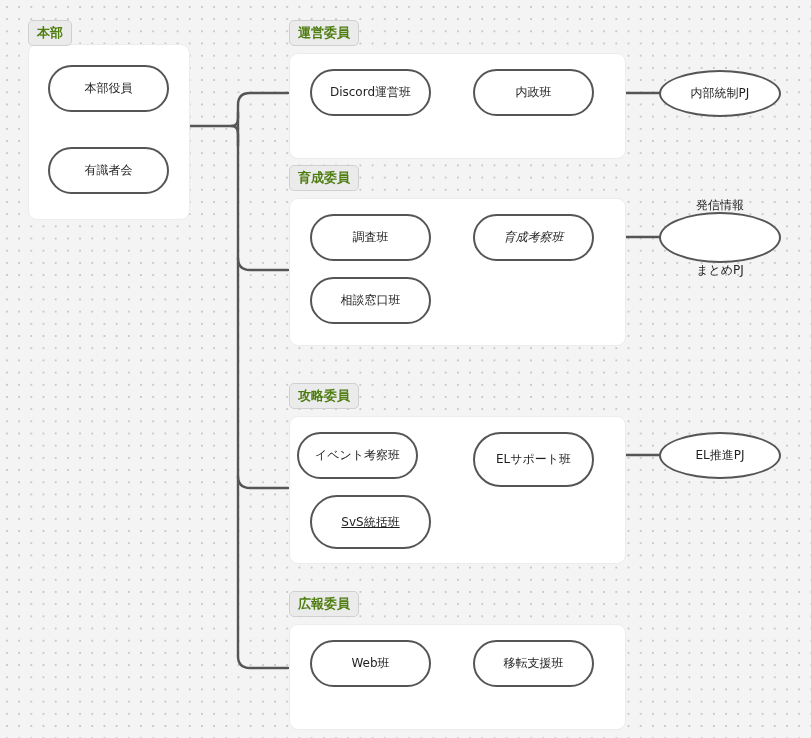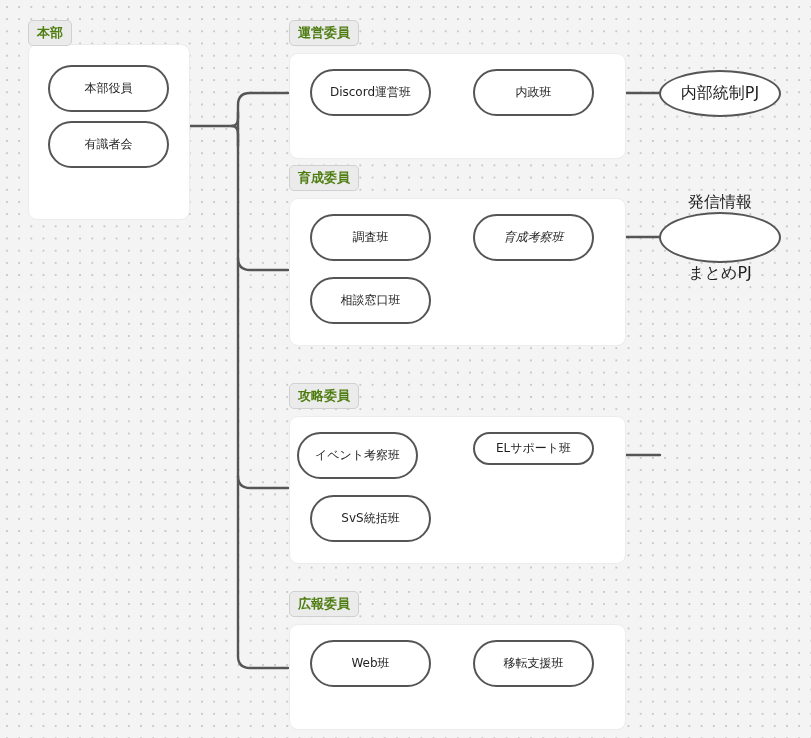--- a/index.html
+++ b/index.html
@@ -81,21 +81,21 @@
   }
 
   
   .ellipse {
     position: absolute;
     box-sizing: border-box;
     background: #ffffff;
     border: 2px solid #555555;
     border-radius: 50%;
     color: #1f1f1f;
-    font-size: 16px;
+    font-size: 12px;
     line-height: 1.4;
     display: flex;
     flex-direction: column;
     align-items: center;
     justify-content: center;
     text-align: center;
     z-index: 2;
   }
   .ellipse span { display: block; }
 </style>
@@ -124,21 +124,21 @@
       <path d="M596,93 H660"></path>
       <path d="M596,237 H660"></path>
       <path d="M596,455 H660"></path>
     </g>
   </svg>
 
   <div class="group" style="left:28px; top:20px; width:162px; height:180px;">
     <div class="group-label">本部</div>
     <div class="group-box" style="top:24px; width:162px; height:176px;"></div>
     <div class="node" style="left:20px; top:45px; width:121px; height:47px;">本部役員</div>
-    <div class="node" style="left:20px; top:101px; width:121px; height:47px;">有識者会</div>
+    <div class="node" style="left:20px; top:127px; width:121px; height:47px;">有識者会</div>
   </div>
 
   <div class="group" style="left:289px; top:20px; width:337px; height:120px;">
     <div class="group-label">運営委員</div>
     <div class="group-box" style="top:33px; width:337px; height:106px;"></div>
     <div class="node" style="left:21px; top:49px; width:121px; height:47px;">Discord運営班</div>
     <div class="node" style="left:184px; top:49px; width:121px; height:47px;">内政班</div>
   </div>
   <div class="ellipse" style="left:659px; top:70px; width:122px; height:47px;">
     <span>内部統制PJ</span>
@@ -153,22 +153,25 @@
   </div>
   <div class="ellipse" style="left:659px; top:212px; width:122px; height:51px;gap:48px;">
     <span>発信情報</span>
     <span>まとめPJ</span>
   </div>
 
   <div class="group" style="left:289px; top:383px; width:337px; height:180px;">
     <div class="group-label">攻略委員</div>
     <div class="group-box" style="top:33px; width:337px; height:148px;"></div>
     <div class="node" style="left:8px; top:49px; width:121px; height:47px;">イベント考察班</div>
-    <div class="node" style="left:184px; top:49px; width:121px; height:33px;">ELサポート班</div>
-    <div class="node" style="left:21px; top:112px; width:121px; height:47px;">SvS統括班</div>
+    <div class="node" style="left:184px; top:49px; width:121px; height:55px;">ELサポート班</div>
+    <div class="node" style="left:21px; top:112px; width:121px; height:54px;text-decoration:underline;">SvS統括班</div>
+  </div>
+  <div class="ellipse" style="left:659px; top:432px; width:122px; height:47px;">
+    <span>EL推進PJ</span>
   </div>
 
   <div class="group" style="left:289px; top:591px; width:337px; height:120px;">
     <div class="group-label">広報委員</div>
     <div class="group-box" style="top:33px; width:337px; height:106px;"></div>
     <div class="node" style="left:21px; top:49px; width:121px; height:47px;">Web班</div>
     <div class="node" style="left:184px; top:49px; width:121px; height:47px;">移転支援班</div>
   </div>
 
 </div>

